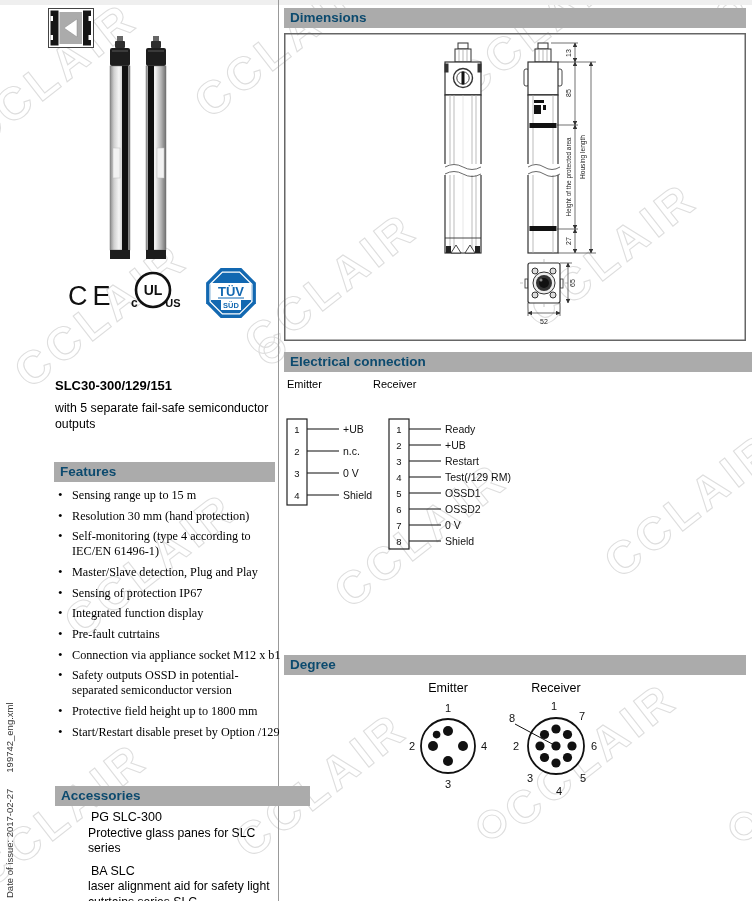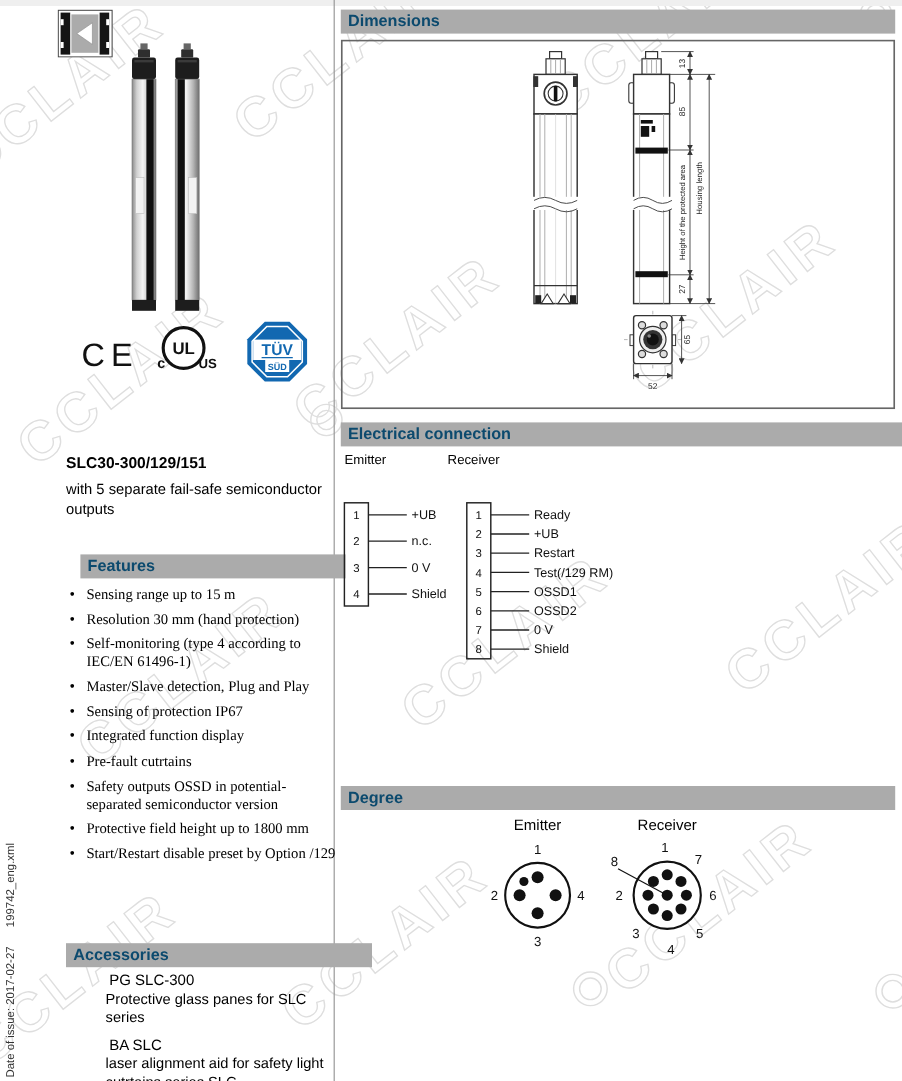--- a/index.html
+++ b/index.html
@@ -121,29 +121,30 @@
     <rect x="9" y="19" width="40" height="17" fill="#fff"></rect>
     <rect x="19" y="36" width="20" height="10" fill="#fff"></rect>
     <text x="29" y="32" font-size="13" font-weight="bold" text-anchor="middle" fill="#1268b1">TÜV</text>
     <line x1="16" y1="34" x2="42" y2="34" stroke="#1268b1" stroke-width="1"></line>
     <text x="29" y="44" font-size="7.5" font-weight="bold" text-anchor="middle" fill="#1268b1">SÜD</text>
   </svg>
 
   <div class="abs model-number" style="left:55px;top:378px">SLC30-300/129/151</div>
   <div class="abs body-text" style="left:55px;top:401px;width:225px">with 5 separate fail-safe semiconductor outputs</div>
 
-  <div class="abs hdr" style="left:67px;top:462px;width:221px">Features</div>
+  <div class="abs hdr" style="left:54px;top:462px;width:221px">Features</div>
   <ul class="abs features" style="left:55px;top:488px">
     <li>Sensing range up to 15 m</li>
     <li>Resolution 30 mm (hand protection)</li>
     <li>Self-monitoring (type 4 according to IEC/EN 61496-1)</li>
     <li>Master/Slave detection, Plug and Play</li>
     <li>Sensing of protection IP67</li>
     <li>Integrated function display</li>
     <li>Pre-fault cutrtains</li>
+    <li>Connection via appliance socket M12 x b1</li>
     <li>Safety outputs OSSD in potential-separated semiconductor version</li>
     <li>Protective field height up to 1800 mm</li>
     <li>Start/Restart disable preset by Option /129</li>
   </ul>
 
   <div class="abs hdr" style="left:55px;top:786px;width:255px">Accessories</div>
   <div class="abs" style="left:55px;top:810px;width:226px">
     <div class="acc-name">PG SLC-300</div>
     <div class="acc-desc">Protective glass panes for SLC series</div>
     <div class="acc-name">BA SLC</div>

